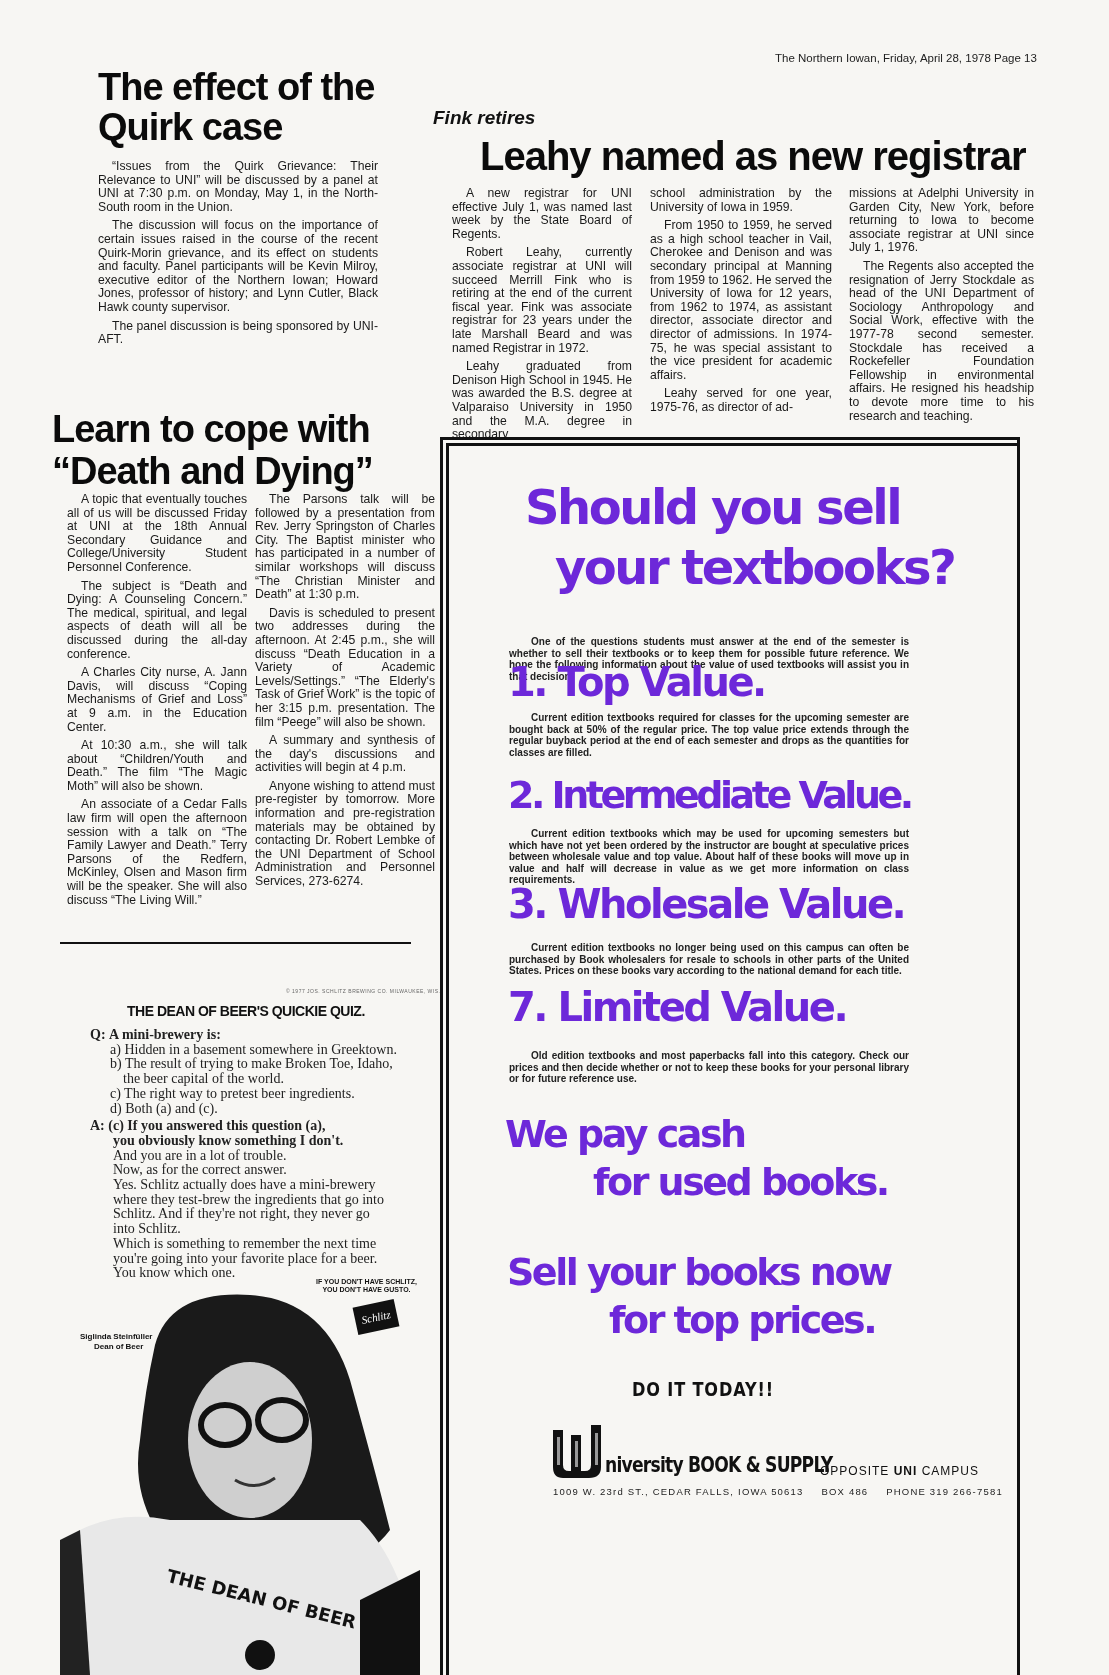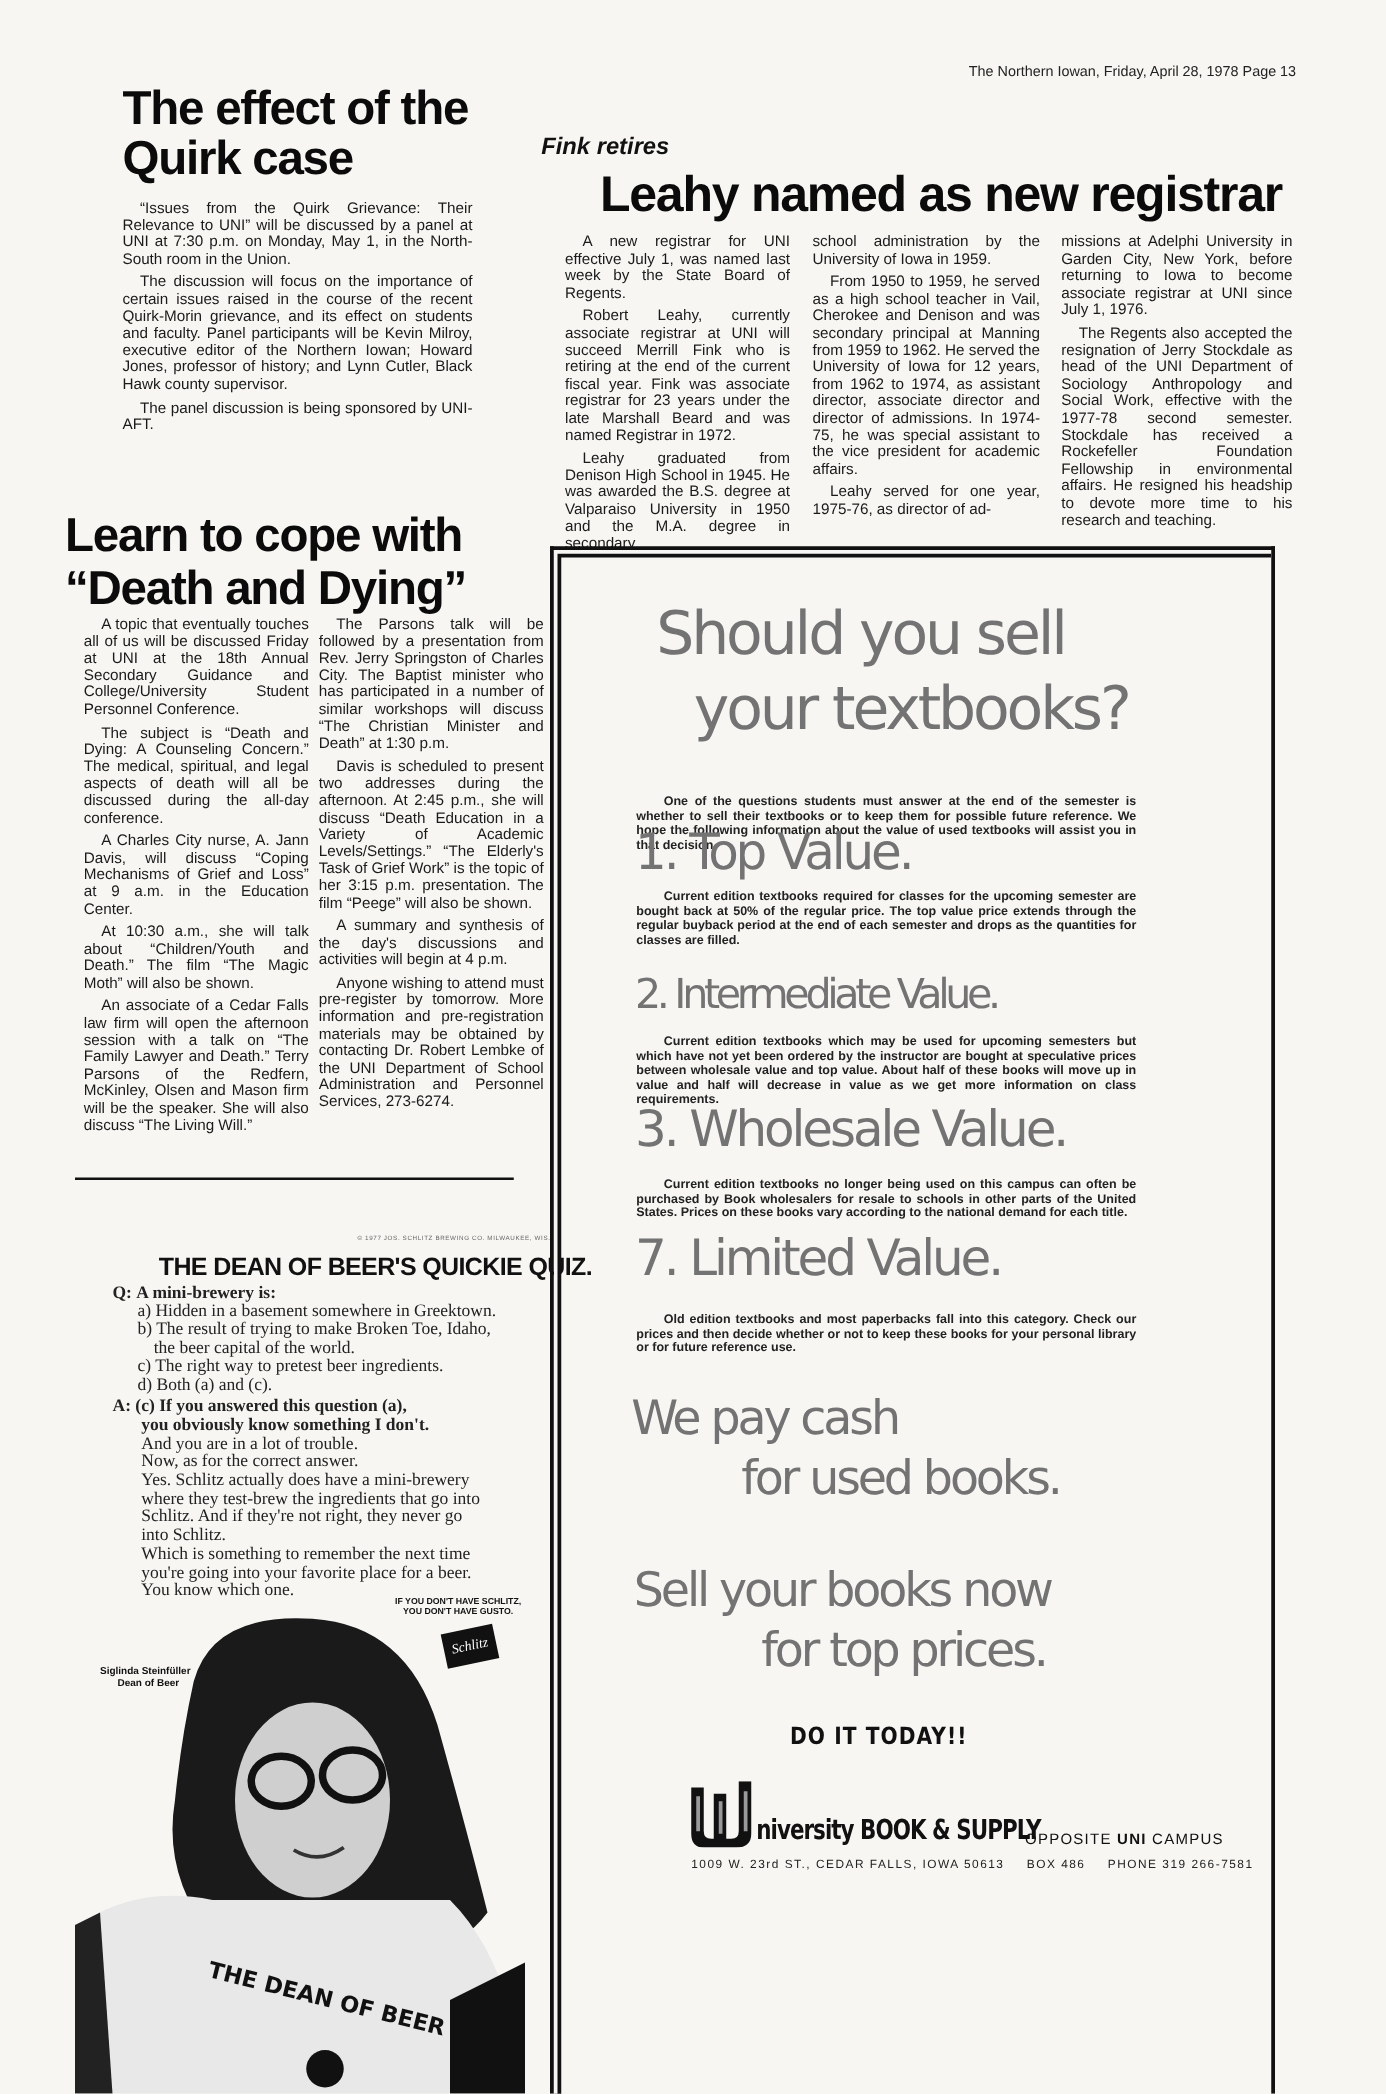--- a/index.html
+++ b/index.html
@@ -15,41 +15,41 @@
   .kicker { left: 433px; top: 107px; font-size: 19px; font-weight: bold; font-style: italic; }
   .leahy-h { left: 480px; top: 134px; font-size: 40px; line-height: 44px; white-space: nowrap; text-align: right; }
   .leahy-c1 { left: 452px; top: 187px; width: 180px; }
   .leahy-c2 { left: 650px; top: 187px; width: 182px; }
   .leahy-c3 { left: 849px; top: 187px; width: 185px; }
   .death-h { left: 52px; top: 408px; font-size: 38px; line-height: 42px; width: 380px; }
   .death-c1 { left: 67px; top: 493px; width: 180px; }
   .death-c2 { left: 255px; top: 493px; width: 180px; }
   .rule-h { left: 60px; top: 942px; width: 351px; height: 2px; background: #111; }
   .schlitz-credit { left: 286px; top: 988px; font-size: 5px; color: #666; letter-spacing: 0.5px; }
-  .quiz-title { left: 127px; top: 1003px; font-size: 20px; font-weight: bold; letter-spacing: -0.5px; font-family: "Liberation Sans", sans-serif; }
+  .quiz-title { left: 127px; top: 1003px; font-size: 14px; font-weight: bold; letter-spacing: -0.5px; font-family: "Liberation Sans", sans-serif; }
   .quiz { left: 90px; top: 1028px; width: 340px; font-family: "Liberation Serif", serif; font-size: 14px; line-height: 14.7px; color: #222; }
   .quiz .q, .quiz .a { font-weight: bold; }
   .quiz .opt { padding-left: 20px; }
   .quiz .opt2 { padding-left: 33px; }
   .quiz .ans { padding-left: 23px; }
   .gusto { left: 316px; top: 1278px; font-size: 7px; font-weight: bold; text-align: center; line-height: 8px; }
   .schlitz-logo { left: 355px; top: 1303px; width: 42px; height: 28px; background: #111; color: #fff; font-family: "Liberation Serif", serif; font-style: italic; font-size: 11px; display: flex; align-items: center; justify-content: center; transform: rotate(-12deg); }
   .dean-name { left: 80px; top: 1332px; font-size: 8px; font-weight: bold; line-height: 10px; }
   .photo { left: 60px; top: 1270px; width: 360px; height: 405px; }
   .ad-box { left: 440px; top: 437px; width: 580px; height: 1238px; border: 3px solid #111; border-bottom: none; box-shadow: inset 3px 3px 0 #f7f6f3, inset 6px 6px 0 #111; }
-  .ad-h1 { font-family: "DejaVu Sans", sans-serif; font-weight: normal; color: #737373; letter-spacing: -2.5px; }
+  .ad-h1 { font-family: "DejaVu Sans", sans-serif; font-weight: bold; color: #6d28d9; letter-spacing: -2.5px; }
   .should { left: 525px; top: 477px; font-size: 48px; line-height: 60px; }
   .should .l2 { padding-left: 30px; }
   .ad-text { font-size: 10px; line-height: 11.5px; font-weight: bold; color: #222; width: 400px; text-align: justify; }
   .ad-text .ind { padding-left: 22px; }
   .intro { left: 509px; top: 636px; }
   .val-h { font-size: 40px; line-height: 44px; }
   .v1 { left: 508px; top: 660px; }
   .t1 { left: 509px; top: 712px; }
-  .v2 { left: 508px; top: 773px; font-size: 33px; letter-spacing: -3.5px; }
+  .v2 { left: 508px; top: 773px; font-size: 38px; letter-spacing: -3.5px; }
   .t2 { left: 509px; top: 828px; }
   .v3 { left: 508px; top: 882px; }
   .t3 { left: 509px; top: 942px; }
   .v4 { left: 508px; top: 985px; }
   .t4 { left: 509px; top: 1050px; }
   .cash { left: 505px; top: 1110px; font-size: 38px; line-height: 48px; }
   .cash .l2 { padding-left: 88px; }
   .sell { left: 507px; top: 1248px; font-size: 38px; line-height: 48px; }
   .sell .l2 { padding-left: 102px; }
   .today { left: 632px; top: 1378px; font-size: 19px; font-weight: bold; letter-spacing: 1px; font-family: "DejaVu Sans", sans-serif; transform: scaleX(0.85); transform-origin: left; }

